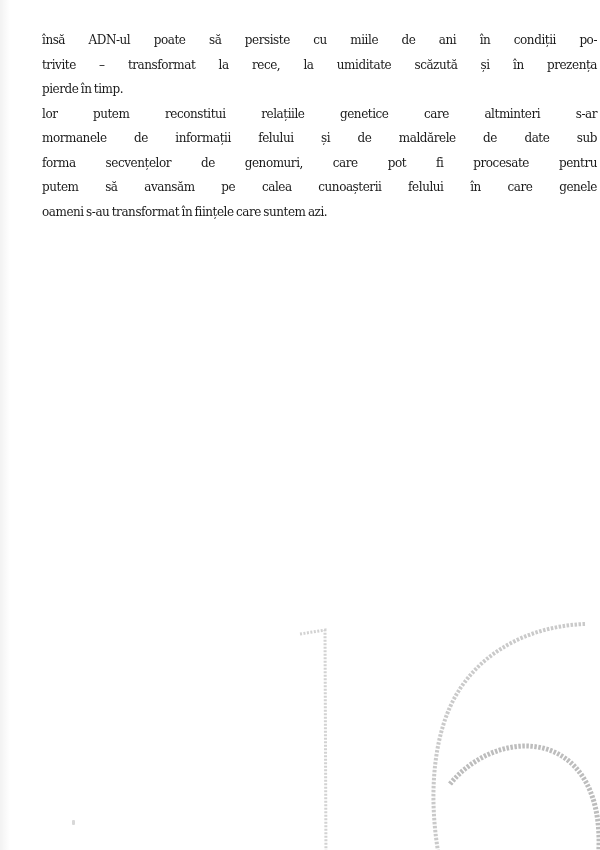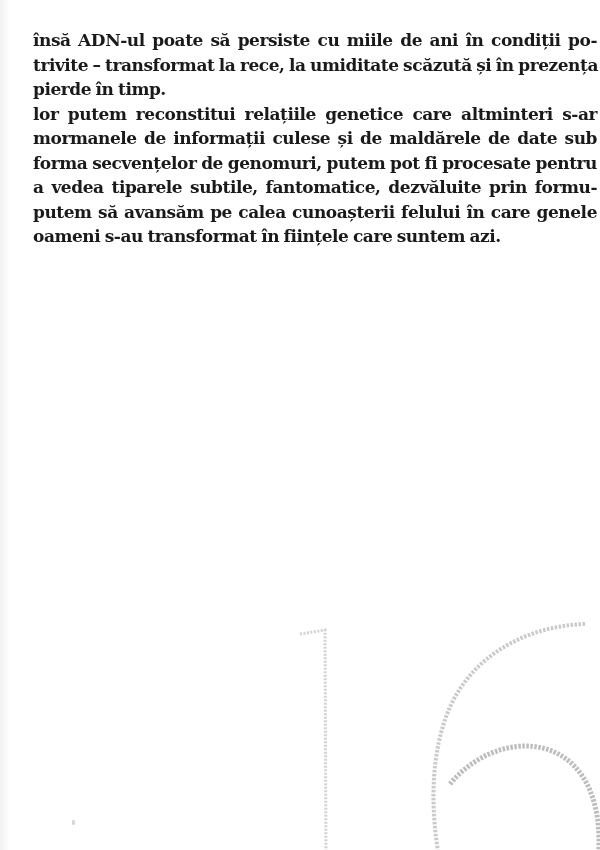--- a/index.html
+++ b/index.html
@@ -24,27 +24,28 @@
     .text-block {
       position: absolute;
       left: 33px;
       top: 28px;
       width: 564px;
     }
     .line {
       display: block;
       height: 24.5px;
       line-height: 24.5px;
-      font-size: 17px;
-      font-weight: bold;
+      font-size: 12px;
+      font-weight: normal;
       white-space: nowrap;
       text-align: justify;
       text-align-last: justify;
       letter-spacing: -0.45px;
       word-spacing: -1px;
+      margin-left: 9px;
     }
     .line.last {
       text-align-last: left;
     }
     .line.indent {
       padding-left: 22px;
     }
     .page-number {
       position: absolute;
       left: 280px;
@@ -73,23 +74,22 @@
   <div class="left-shadow"></div>
 
   <div class="text-block">
     <div>
       <span class="line">însă ADN-ul poate să persiste cu miile de ani în condiții po-</span>
       <span class="line">trivite – transformat la rece, la umiditate scăzută și în prezența</span>
       <span class="line last">pierde în timp.</span>
       <span class="line">lor putem reconstitui relațiile genetice care altminteri s-ar</span>
     </div>
     <div>
-      <span class="line">mormanele de informații culese și de maldărele de date sub</span>
-      <span class="line">forma secvențelor de genomuri, putem pot fi procesate pentru</span>
-      <span class="line">a vedea tiparele subtile, fantomatice, dezvăluite prin formu-</span>
+      <span class="line">mormanele de informații felului și de maldărele de date sub</span>
+      <span class="line">forma secvențelor de genomuri, care pot fi procesate pentru</span>
       <span class="line">putem să avansăm pe calea cunoașterii felului în care genele</span>
       <span class="line last">oameni s-au transformat în ființele care suntem azi.</span>
     </div>
   </div>
 
   <div class="page-number">
     <svg width="330" height="250" viewBox="0 0 330 250">
 
       <path d="M20 22 L45 18 L46 250" fill="none" stroke="#d2d2d2" stroke-width="3" stroke-dasharray="2 1.5"></path>
 

